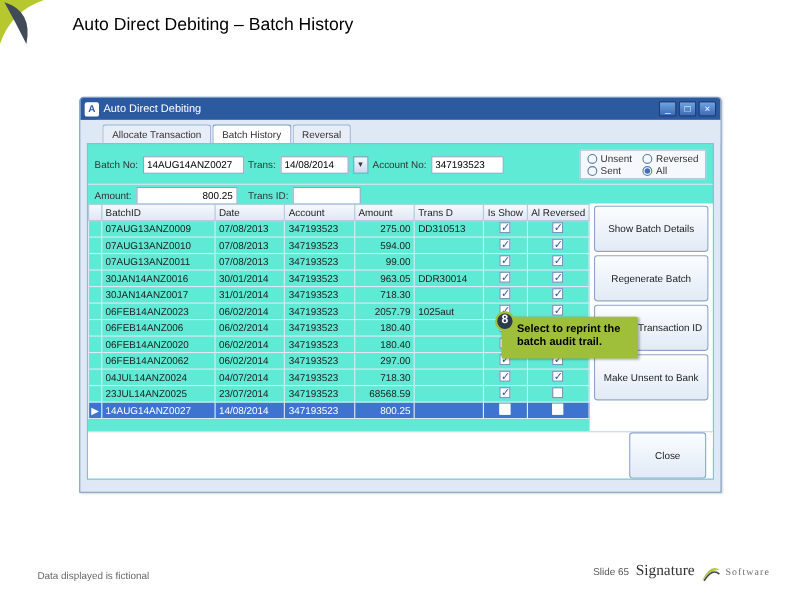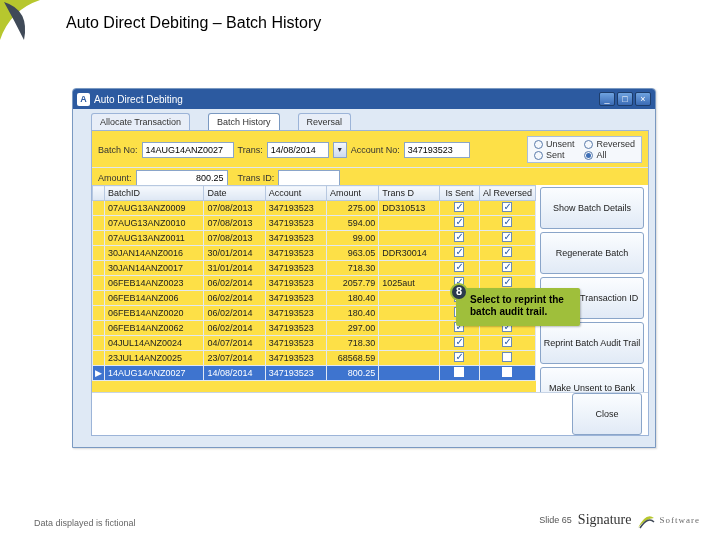--- a/index.html
+++ b/index.html
@@ -60,41 +60,42 @@
     margin-left: 2px;
     background: linear-gradient(#6fa3e0,#3b6bb5);
     border: 1px solid #1d3d6b;
     border-radius: 2px;
     color:#fff;
     display:flex;align-items:center;justify-content:center;
     font-size:9px;line-height:1;
   }
   .tabs {
     display:flex;
-    gap:18px;
-    padding: 4px 6px 0 18px;
+    gap:1px;
+    padding: 4px 6px 0 6px;
     background:#dfe9f5;
+    margin-left:14px;
   }
   .tab {
     padding: 3px 8px;
     font-size: 9px;
     border: 1px solid #9cb4d8;
     border-bottom: none;
     background: #e8eef8;
     border-radius: 3px 3px 0 0;
     color:#333;
   }
   .tab.active {
     background: #fff;
     font-weight: normal;
     border-color:#7a99c1;
   }
   .tab-body {
-    margin: 0 6px 6px 18px;
-    background: #fde047;
+    margin: 0 6px 6px 6px;
+    background: #5eead4;
     border: 1px solid #9cb4d8;
     height: calc(100% - 52px);
     position: relative;
   }
   .filter-row {
     display:flex;
     align-items:center;
     gap:4px;
     padding: 5px 6px 4px 6px;
     font-size:9px;
@@ -299,21 +300,21 @@
       <div class="grid-wrap">
         <table class="grid" id="grid">
           <thead>
               <tr id="grid-head">
                 <th class="rowptr"></th>
                 <th>BatchID</th>
                 <th>Date</th>
                 <th>Account</th>
                 <th>Amount</th>
                 <th>Trans D</th>
-                <th class="chk">Is Sent</th>
+                <th class="chk">Is Show</th>
                 <th class="chk">Al Reversed</th>
               </tr>
             </thead>
           <tbody id="grid-body">
               <tr>
                 <td class="rowptr"></td>
                 <td>07AUG13ANZ0009</td>
                 <td>07/08/2013</td>
                 <td>347193523</td>
                 <td class="num">275.00</td>
@@ -431,21 +432,20 @@
                 <td class="chk"><span class="cb"></span></td>
                 <td class="chk"><span class="cb"></span></td>
               </tr>
             </tbody>
         </table>
       </div>
       <div class="side-buttons">
         <div class="btn">Show Batch Details</div>
         <div class="btn">Regenerate Batch</div>
         <div class="btn">Allocate Transaction ID</div>
-        <div class="btn">Reprint Batch Audit Trail</div>
         <div class="btn">Make Unsent to Bank</div>
       </div>
     </div>
 
     <div class="bottom-bar">
       <div class="btn" style="width:70px">Close</div>
     </div>
 
   </div>
 </div>

